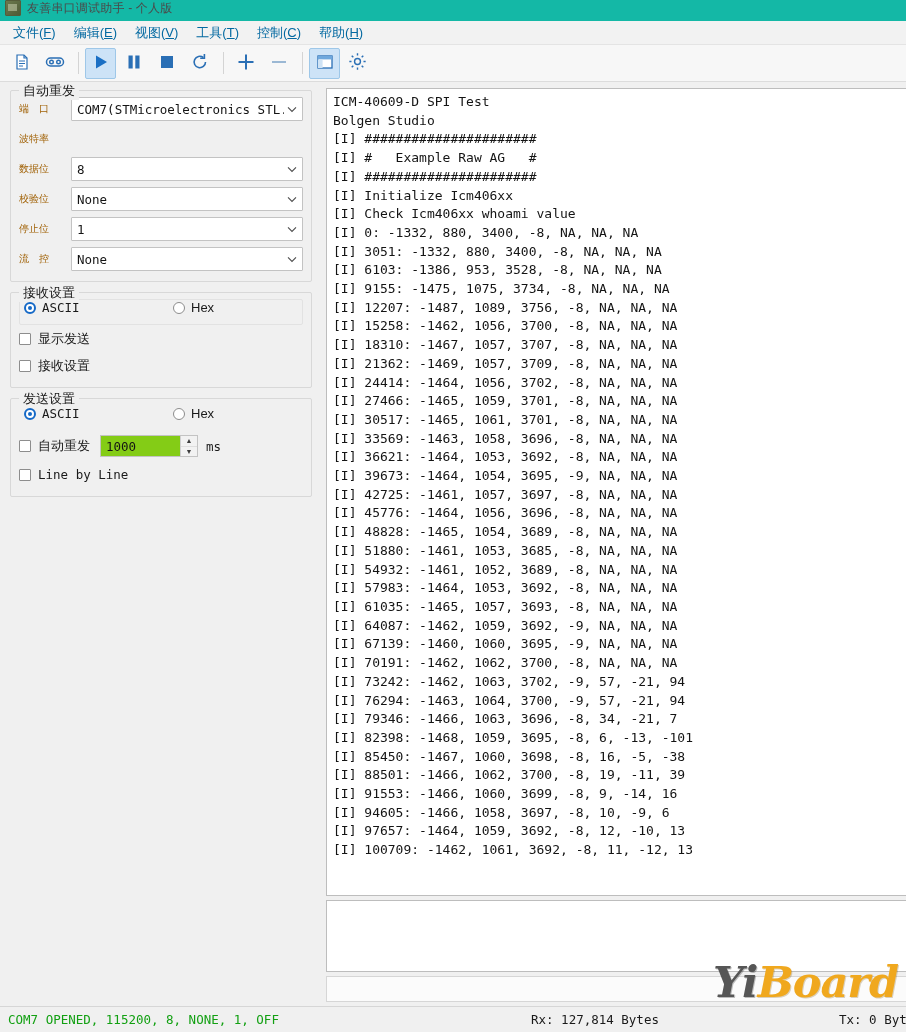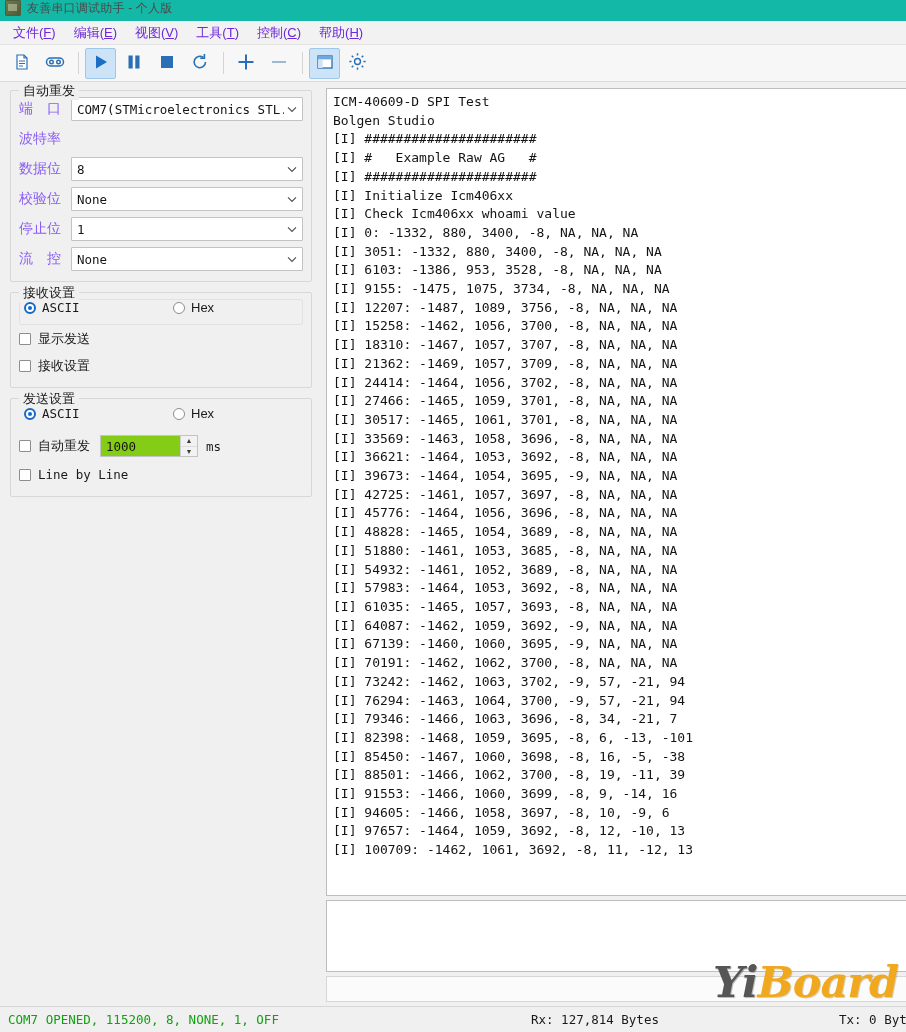--- a/index.html
+++ b/index.html
@@ -63,21 +63,21 @@
     height: 23px;
     background: #f2f2f2;
     display: flex;
     align-items: center;
     padding-left: 4px;
     border-bottom: 1px solid #e4e4e4;
     flex: none;
   }
   .menu-item {
     font-size: 13px;
-    color: #6d28d9;
+    color: #0369a1;
     padding: 2px 9px;
     white-space: nowrap;
     cursor: default;
   }
   .menu-item .mn { text-decoration: underline; }
 
   
   .toolbar {
     height: 36px;
     background: #f7f7f7;
@@ -158,22 +158,22 @@
   .frow {
     display: flex;
     align-items: center;
     margin-bottom: 6px;
     height: 24px;
   }
   .frow:last-child { margin-bottom: 2px; }
   .flabel {
     width: 52px;
     flex: none;
-    font-size: 14px;
-    color: #8b5cf6;
+    font-size: 10px;
+    color: #a16207;
     white-space: nowrap;
   }
   .combo {
     flex: 1;
     height: 24px;
     background: #ffffff;
     border: 1px solid #c3c3c3;
     border-radius: 1px;
     display: flex;
     align-items: center;

